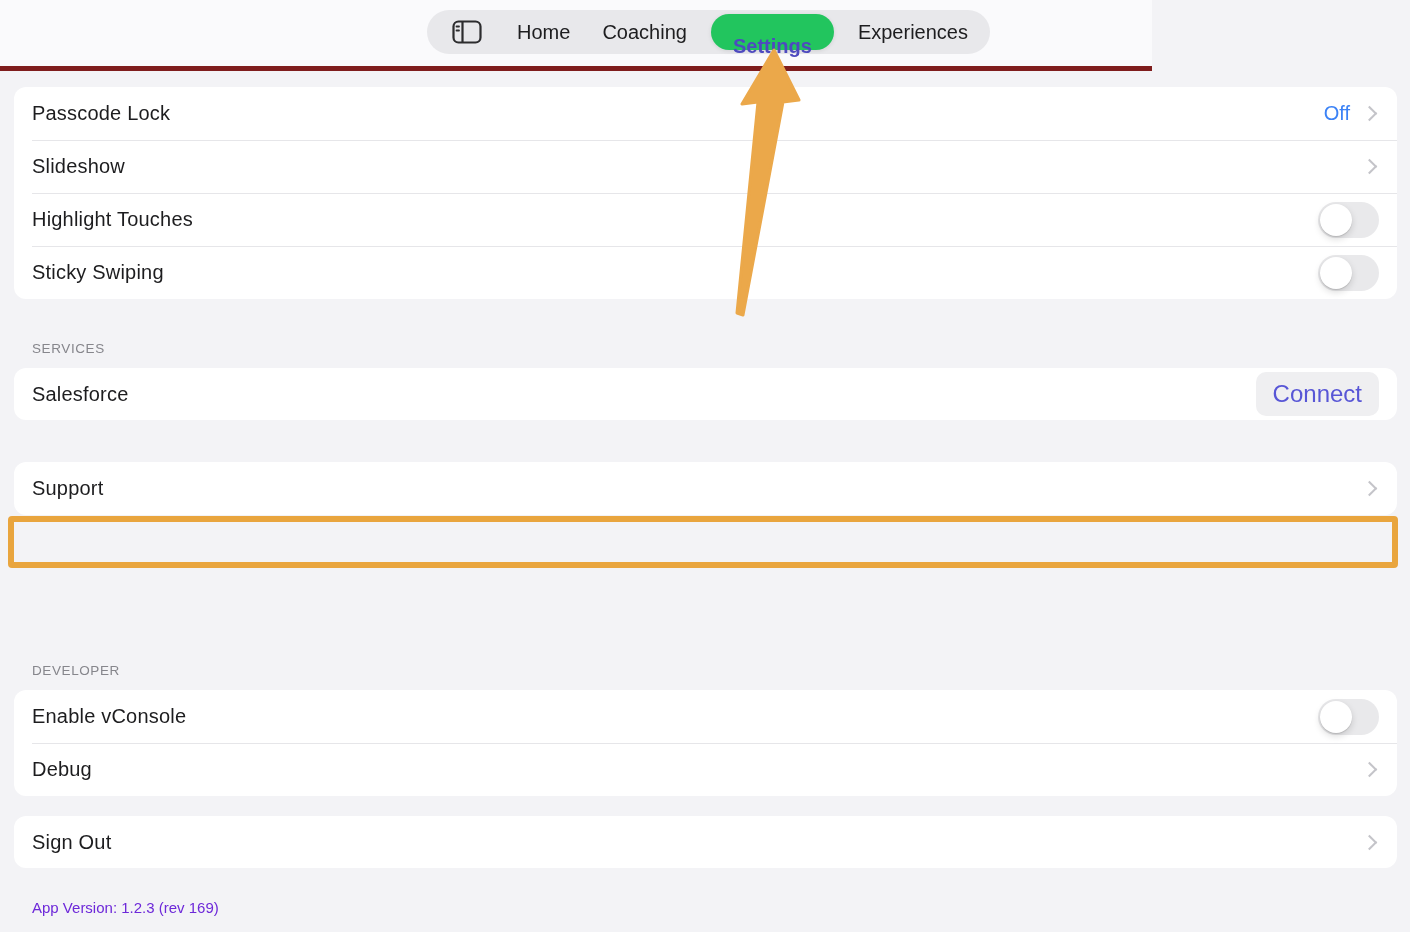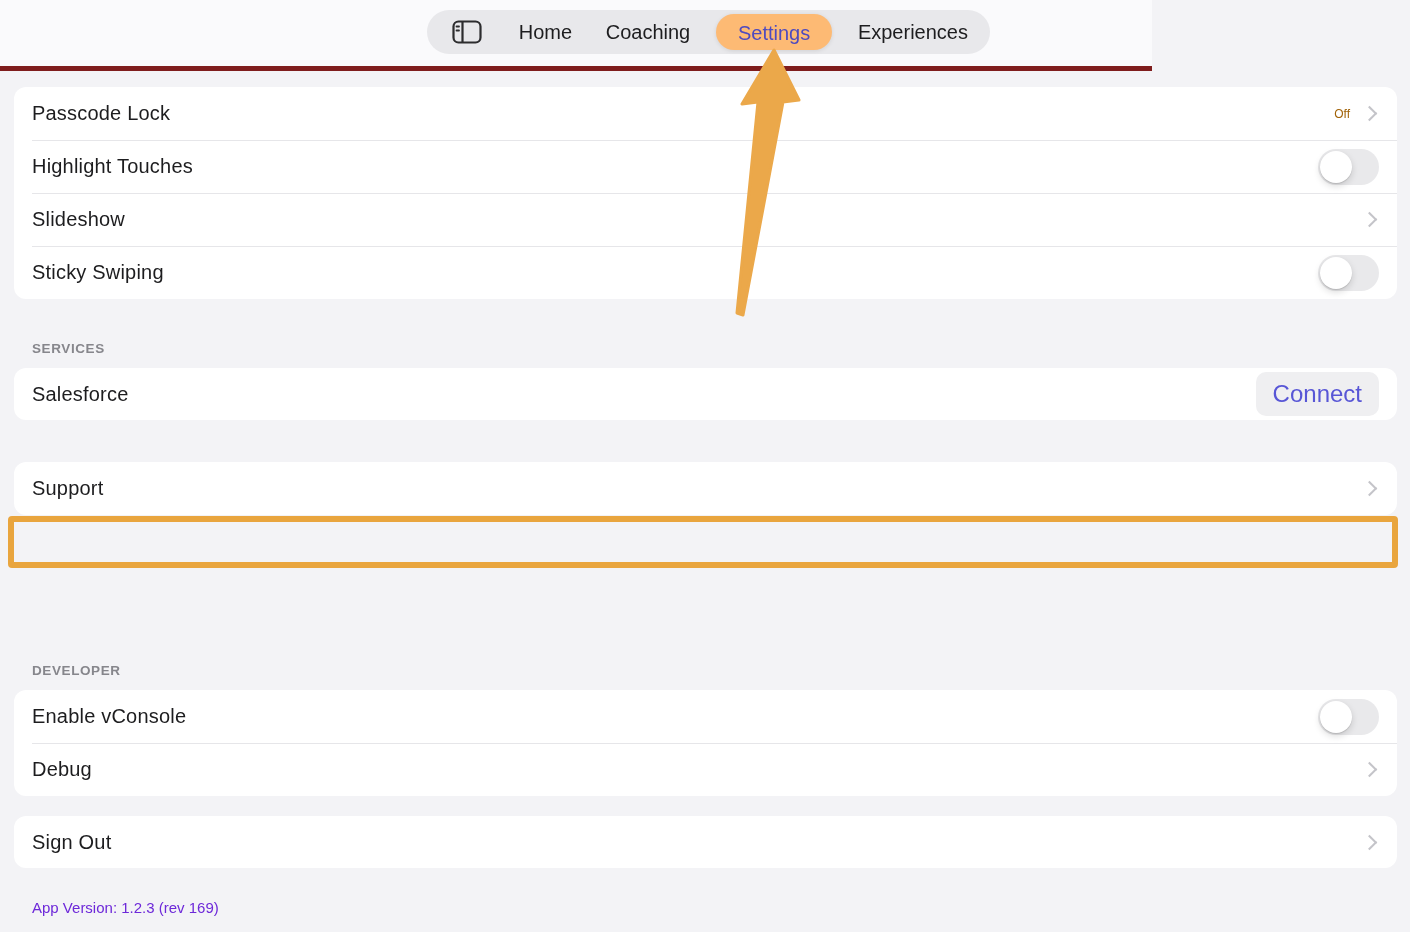--- a/index.html
+++ b/index.html
@@ -10,46 +10,46 @@
 
   
   .navbar { position:absolute; left:0; top:0; width:1152px; height:71px;
             background:#FAFAFC; border-bottom:5px solid #7f1d1d; z-index:1; }
   .segmented { position:absolute; left:427px; top:10px; width:563px; height:44px;
                background:#E8E8EB; border-radius:22px; display:flex; align-items:center;
                justify-content:space-between; padding:0 14px; }
   .seg-item { border:none; background:transparent; font-family:inherit; font-size:20px;
               color:#1D1D1F; font-weight:500; padding:0 8px; height:36px; line-height:36px;
               border-radius:18px; cursor:pointer; white-space:nowrap; }
-  .seg-item.selected { background:#fdba74; font-weight:400; padding:1px 22px;
+  .seg-item.selected { background:#22c55e; font-weight:700; padding:14px 22px;
                        box-shadow:0 1px 4px rgba(0,0,0,0.10); }
   .seg-icon-btn { border:none; background:transparent; cursor:pointer; display:flex;
                   align-items:center; justify-content:center; width:52px; height:36px; }
 
   
   .card { position:absolute; left:14px; width:1383px; background:#FFFFFF; border-radius:12px; }
   .row { height:53px; display:flex; align-items:center; padding:0 18px; position:relative;gap:19px; }
   .row + .row::before { content:""; position:absolute; left:18px; right:0; top:0;
                         height:1px; background:#E6E6E9; }
   .row-label { flex:1; font-size:20px; color:#1D1D1F; letter-spacing:0.2px; }
   .row-right { display:flex; align-items:center; gap:14px; }
-  .row-value { font-size:12px; color:#a16207; }
+  .row-value { font-size:20px; color:#3b82f6; }
 
   .chevron { width:11px; height:11px; border-top:2.5px solid #C4C4C9; border-right:2.5px solid #C4C4C9;
              transform:rotate(45deg); margin-right:4px; flex:none; }
 
   .toggle { width:61px; height:36px; border-radius:18px; background:#E9E9EB; position:relative;
             flex:none; cursor:pointer; }
   .toggle .knob { position:absolute; left:2px; top:2px; width:32px; height:32px; border-radius:50%;
                   background:#FFFFFF; box-shadow:0 3px 7px rgba(0,0,0,0.15), 0 1px 1px rgba(0,0,0,0.12); }
 
   .connect-btn { border:none; background:#EFEFF1; color:#5856D6; font-family:inherit;
                  font-size:24px; padding:8px 17px; border-radius:10px; cursor:pointer; }
 
-  .section-header { position:absolute; left:32px; font-size:13.5px; font-weight:700;
+  .section-header { position:absolute; left:32px; font-size:13.5px; font-weight:400;
                     color:#86868C; letter-spacing:0.6px; }
   .list-footer { position:absolute; left:32px; font-size:15px; color:#6d28d9; }
 
   
   .highlight-box { position:absolute; left:8px; top:516px; width:1390px; height:52px;
                    border:6px solid #E9A53E; border-radius:4px; z-index:6; pointer-events:none; }
   .anno-arrow { position:absolute; left:700px; top:40px; width:120px; height:285px;
                 z-index:7; pointer-events:none; }
 
   .settings-selected { color:#4E4ABF; }
@@ -78,32 +78,32 @@
 
   <div class="card" style="top:87px;">
     <div class="row">
       <span class="row-label">Passcode Lock</span>
       <span class="row-right">
         <span class="row-value">Off</span>
         <span class="chevron"></span>
       </span>
     </div>
     <div class="row">
+      <span class="row-label">Slideshow</span>
+      <span class="row-right">
+          <span class="chevron"></span>
+        </span>
+    </div>
+    <div class="row">
       <span class="row-label">Highlight Touches</span>
       <span class="row-right">
         <span class="toggle">
             <span class="knob"></span>
           </span>
       </span>
-    </div>
-    <div class="row">
-      <span class="row-label">Slideshow</span>
-      <span class="row-right">
-          <span class="chevron"></span>
-        </span>
     </div>
     <div class="row">
       <span class="row-label">Sticky Swiping</span>
       <span class="row-right">
         <span class="toggle">
             <span class="knob"></span>
           </span>
       </span>
     </div>
   </div>

